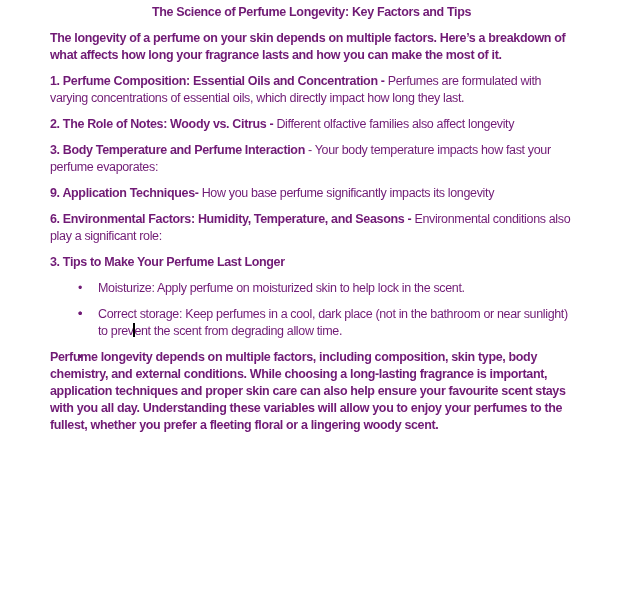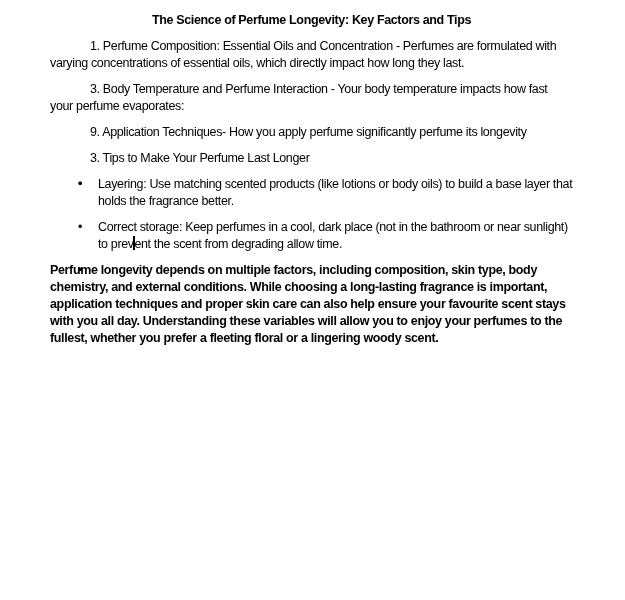--- a/index.html
+++ b/index.html
@@ -8,39 +8,38 @@
     width: 625px;
     height: 600px;
     background: #ffffff;
     overflow: hidden;
     font-family: "Liberation Sans", "DejaVu Sans", sans-serif;
   }
   .page {
     box-sizing: border-box;
     width: 625px;
     height: 600px;
-    padding: 12px 52px 0 50px;
-    color: #000000;
+    padding: 4px 52px 0 50px;
+    color: #701a75;
     font-size: 12.5px;
     line-height: 17px;
     letter-spacing: -0.35px;
   }
   .para {
     margin: 0 0 9px 0;
   }
   .title {
     text-align: center;
     font-weight: 700;
   }
   .bold {
     font-weight: 700;
   }
   .head {
-    font-weight: 400;
-    margin-left: 40px;
+    font-weight: 700;
   }
   ul.tips {
     list-style: none;
     margin: 0 0 9px 0;
     padding: 0;
   }
   ul.tips li {
     position: relative;
     padding-left: 48px;
     margin: 0 0 9px 0;
@@ -59,36 +58,39 @@
     vertical-align: -2px;
   }
 </style>
 </head>
 <body>
 
 <div class="page">
 
   <p class="para title">The Science of Perfume Longevity: Key Factors and Tips</p>
 
+  <p class="para bold">The longevity of a perfume on your skin depends on multiple factors. Here’s a breakdown of what affects how long your fragrance lasts and how you can make the most of it.</p>
 
   <p class="para"><span class="head">1. Perfume Composition: Essential Oils and Concentration -</span><span> Perfumes are formulated with varying concentrations of essential oils, which directly impact how long they last.</span></p>
 
+  <p class="para"><span class="head">2. The Role of Notes: Woody vs. Citrus -</span><span> Different olfactive families also affect longevity</span></p>
 
 
   <p class="para"><span class="head">3. Body Temperature and Perfume Interaction</span><span> - Your body temperature impacts how fast your perfume evaporates:</span></p>
 
-  <p class="para"><span class="head">9. Application Techniques-</span><span> How you apply perfume significantly perfume its longevity</span></p>
+  <p class="para"><span class="head">9. Application Techniques-</span><span> How you base perfume significantly impacts its longevity</span></p>
 
+  <p class="para"><span class="head">6. Environmental Factors: Humidity, Temperature, and Seasons -</span><span> Environmental conditions also play a significant role:</span></p>
 
   <p class="para"><span class="head">3. Tips to Make Your Perfume Last Longer</span><span></span></p>
 
   <ul class="tips">
+    <li><span class="bullet">•</span><span>Moisturize: Apply perfume on moisturized skin to help lock in the scent.</span></li>
+
     <li><span class="bullet">•</span></li>
-
-    <li><span class="bullet">•</span><span>Layering: Use matching scented products (like lotions or body oils) to build a base layer that holds the fragrance better.</span></li>
 
     <li><span class="bullet">•</span><span>Correct storage: Keep perfumes in a cool, dark place (not in the bathroom or near sunlight) to prev</span><span class="caret"></span><span>ent the scent from degrading allow time.</span></li>
 
     <li><span class="bullet">•</span></li>
   </ul>
 
   <p class="para bold">Perfume longevity depends on multiple factors, including composition, skin type, body chemistry, and external conditions. While choosing a long-lasting fragrance is important, application techniques and proper skin care can also help ensure your favourite scent stays with you all day. Understanding these variables will allow you to enjoy your perfumes to the fullest, whether you prefer a fleeting floral or a lingering woody scent.</p>
 
 </div>
 

